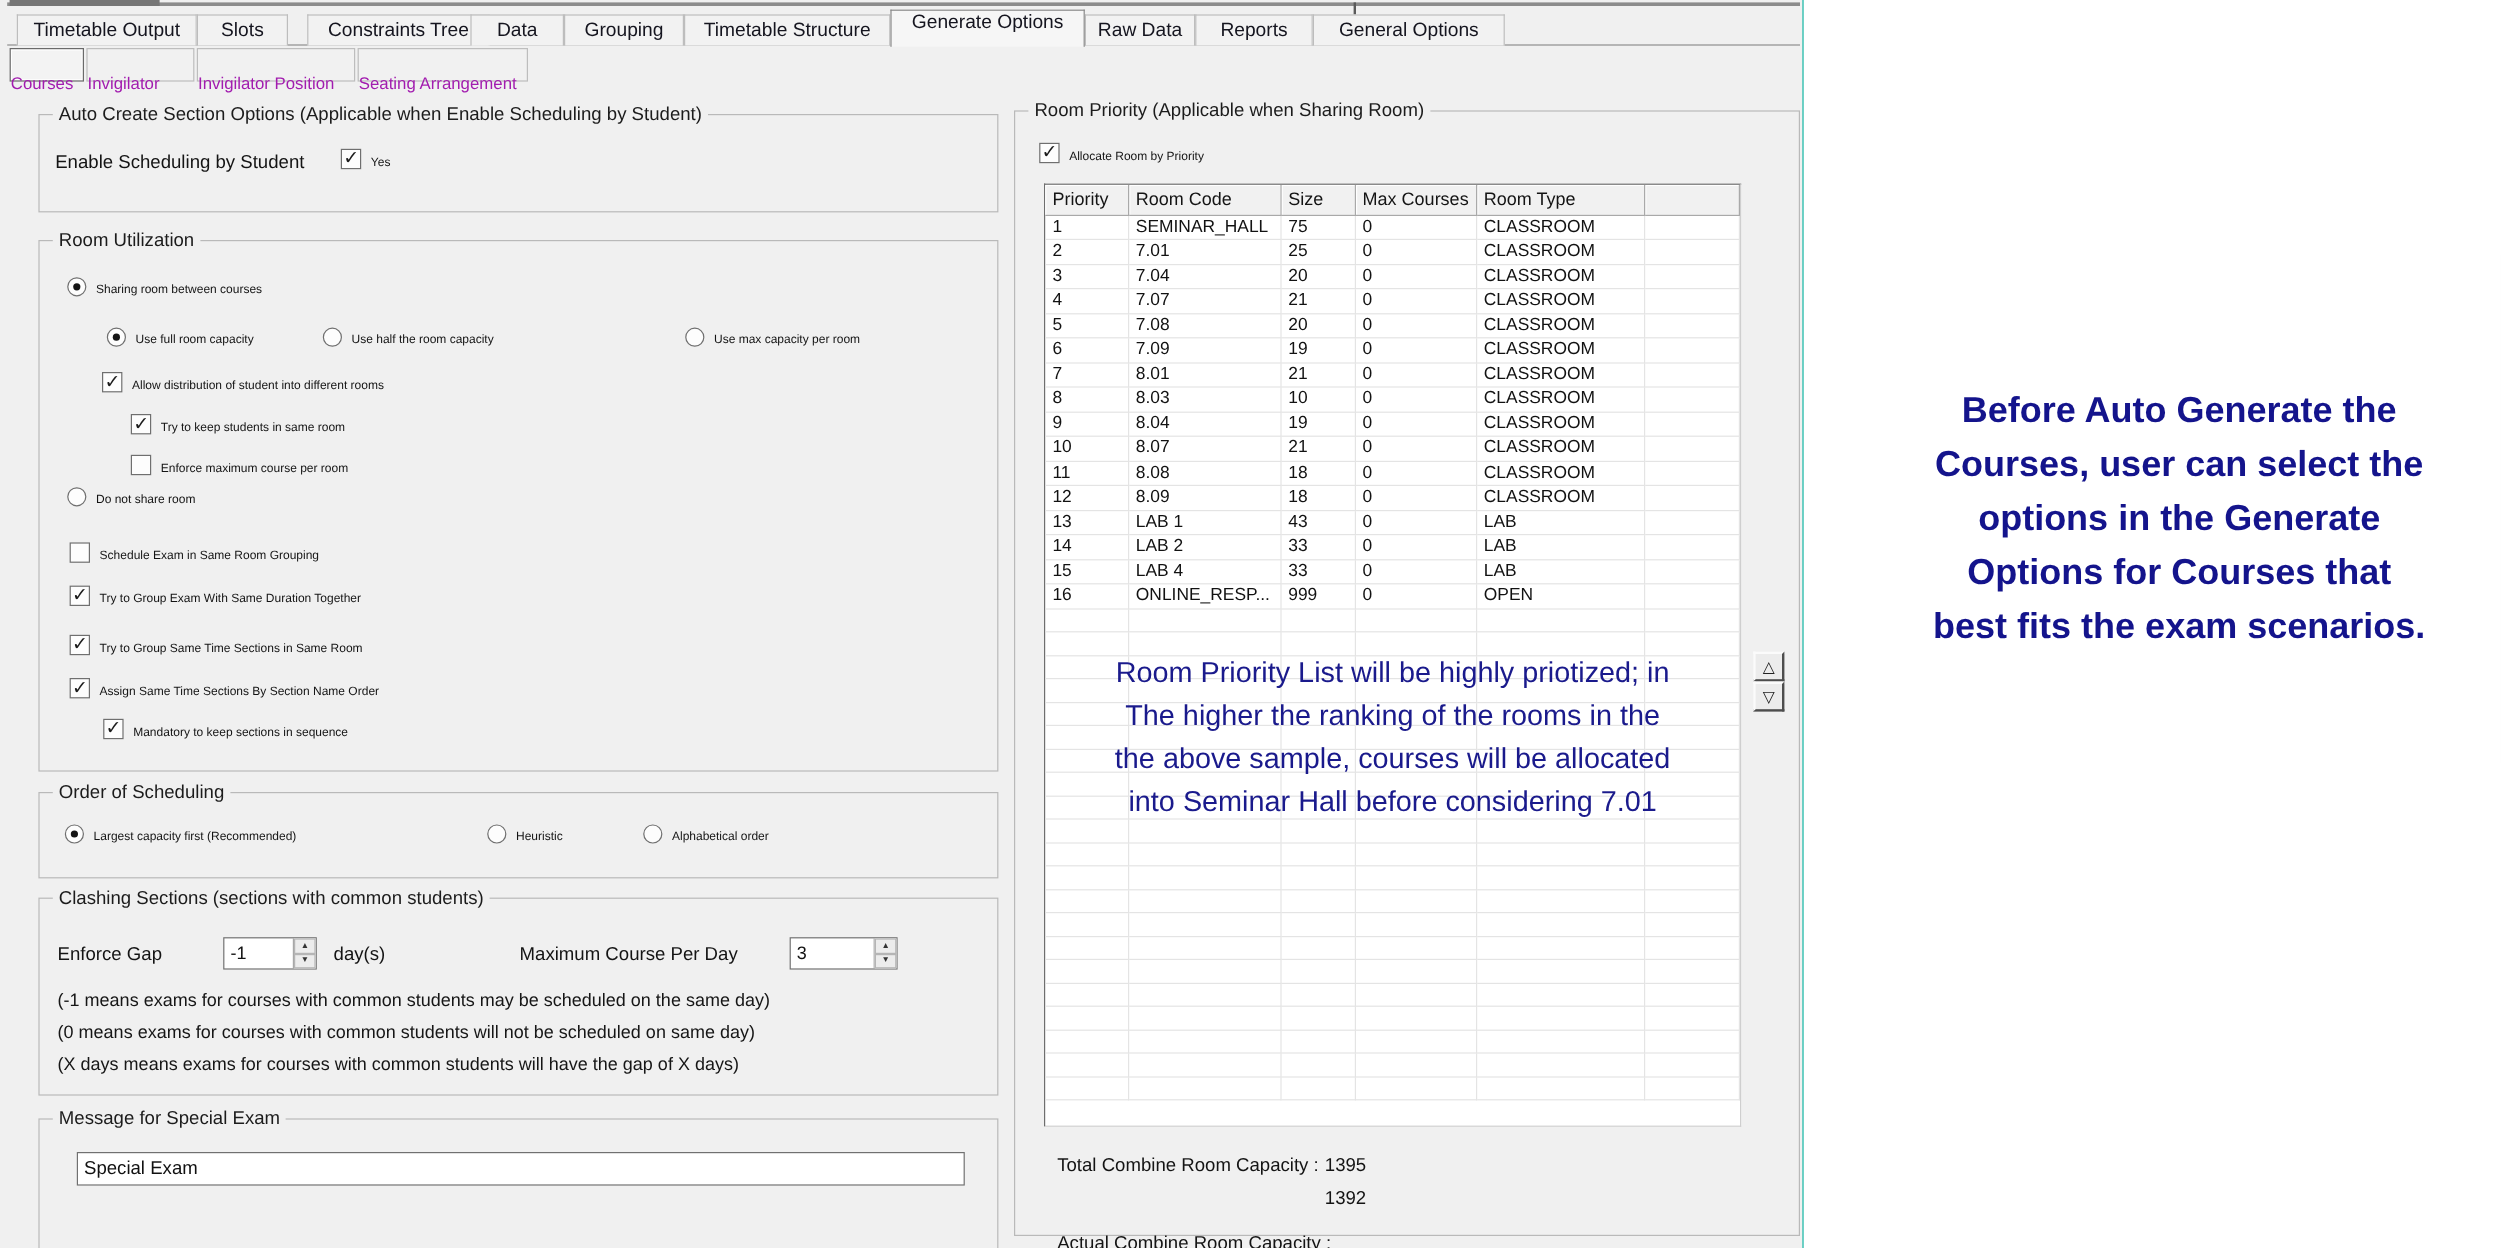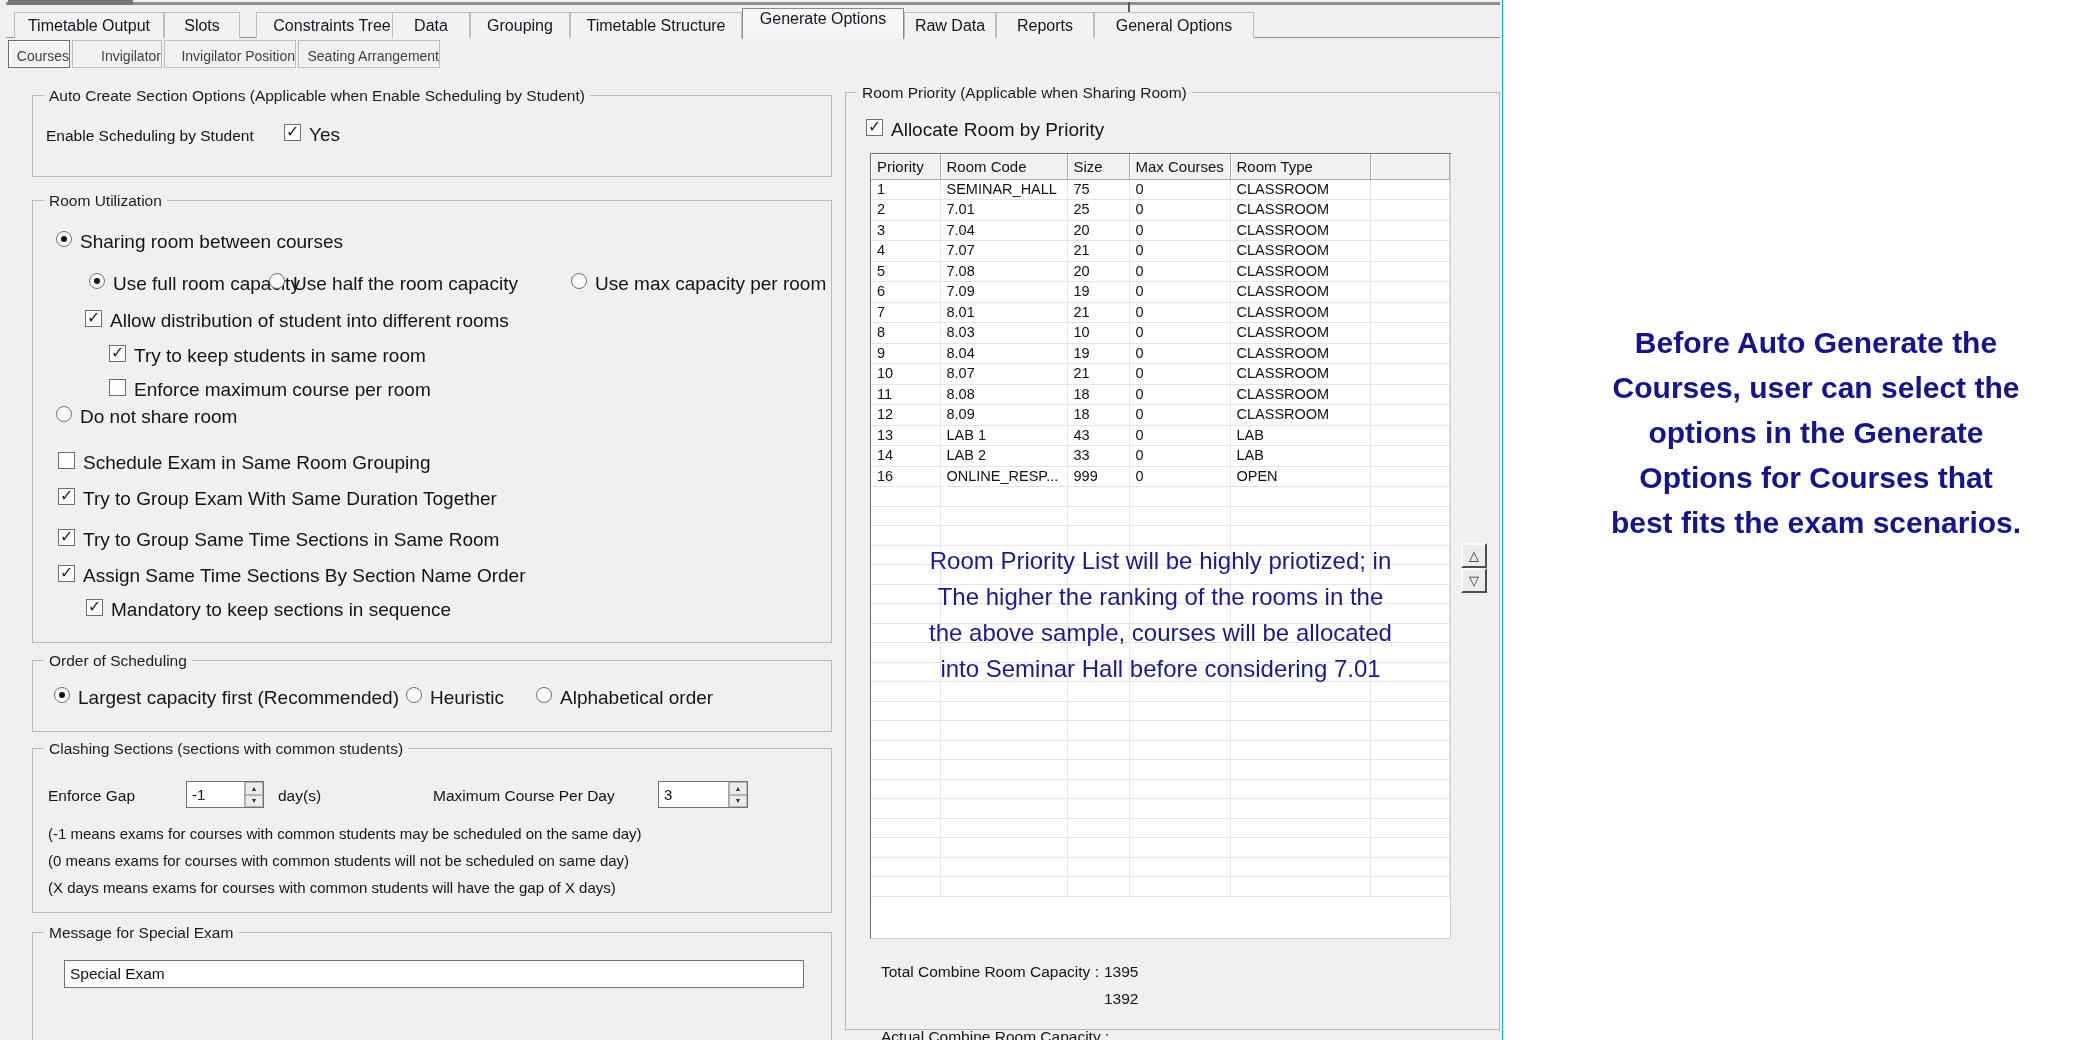--- a/index.html
+++ b/index.html
@@ -12,29 +12,29 @@
   .crop-line2 { position:absolute; left:8px; top:0; width:125px; height:5px; background:#767676; }
   .crop-tick  { position:absolute; left:1128px; top:2px; width:2px; height:12px; background:#5a5a5a; }
 
   
   .tabrow1 { position:absolute; left:6px; top:8px; width:1494px; height:30px; border-bottom:1px solid #8f8f8f; }
   .tab { position:absolute; top:4px; height:26px; background:#f2f2f2; border:1px solid #bdbdbd; border-bottom:none;
          text-align:center; font-size:16px; padding-top:4px; color:#15151f; white-space:nowrap; overflow:hidden; cursor:default; }
   .tab.active { top:0; height:31px; background:#f6f6f6; border:1px solid #8a8a8a; border-bottom:none; z-index:2; padding-top:1px; }
   .tabrow2 { position:absolute; left:6px; top:38px; width:1494px; height:32px; }
   .tab2 { position:absolute; top:2px; height:28px; background:#f1f1f1; border:1px solid #bdbdbd;
-          text-align:right; font-size:14px; padding-top:7px; color:#404040; white-space:nowrap; cursor:default; }
+          text-align:left; font-size:14px; padding-top:20px; color:#a21caf; white-space:nowrap; cursor:default; }
   .tab2.active { background:#f3f3f3; border:1px solid #6a6a6a; box-shadow:inset 0 0 0 1px #ffffff; }
 
   
   .gb { position:absolute; border:1px solid #b9b9b9; }
   .gb-title { position:absolute; top:-9px; left:11px; background:#f0f0f0; padding:0 5px; font-size:15.5px; color:#1c1c1c; white-space:nowrap; }
 
   
-  .ctrl { position:absolute; display:flex; align-items:flex-start; gap:8px; font-size:19px; color:#141414; white-space:nowrap; }
+  .ctrl { position:absolute; display:flex; align-items:flex-end; gap:8px; font-size:10px; color:#141414; white-space:nowrap; }
   .cb { width:17px; height:17px; background:#fdfdfd; border:1px solid #6f6f6f; position:relative; flex:0 0 auto; }
   .cb.on::after { content:"✓"; position:absolute; left:1px; top:-3px; font-size:16px; font-weight:bold; color:#1b1b1b; }
   .rb { width:16px; height:16px; background:#fdfdfd; border:1px solid #6f6f6f; border-radius:50%; position:relative; flex:0 0 auto; }
   .rb.on::after { content:""; position:absolute; left:4px; top:4px; width:6px; height:6px; border-radius:50%; background:#141414; }
   .slabel { position:absolute; font-size:15.5px; color:#141414; white-space:nowrap; }
   .note { position:absolute; font-size:15px; color:#161616; white-space:nowrap; }
 
   .spinner { position:absolute; height:27px; background:#ffffff; border:1px solid #707070; display:flex; }
   .spin-val { flex:1; font-size:15px; color:#111; padding:4px 0 0 5px; }
   .spin-btns { width:19px; display:flex; flex-direction:column; border-left:1px solid #a8a8a8; }
@@ -342,20 +342,28 @@
               </tr>
               <tr>
                 <td>14</td>
                 <td>LAB 2</td>
                 <td>33</td>
                 <td>0</td>
                 <td>LAB</td>
                 <td></td>
               </tr>
               <tr>
+                <td>15</td>
+                <td>LAB 4</td>
+                <td>33</td>
+                <td>0</td>
+                <td>LAB</td>
+                <td></td>
+              </tr>
+              <tr>
                 <td>16</td>
                 <td>ONLINE_RESP...</td>
                 <td>999</td>
                 <td>0</td>
                 <td>OPEN</td>
                 <td></td>
               </tr>
               <tr>
                 <td></td>
                 <td></td>

